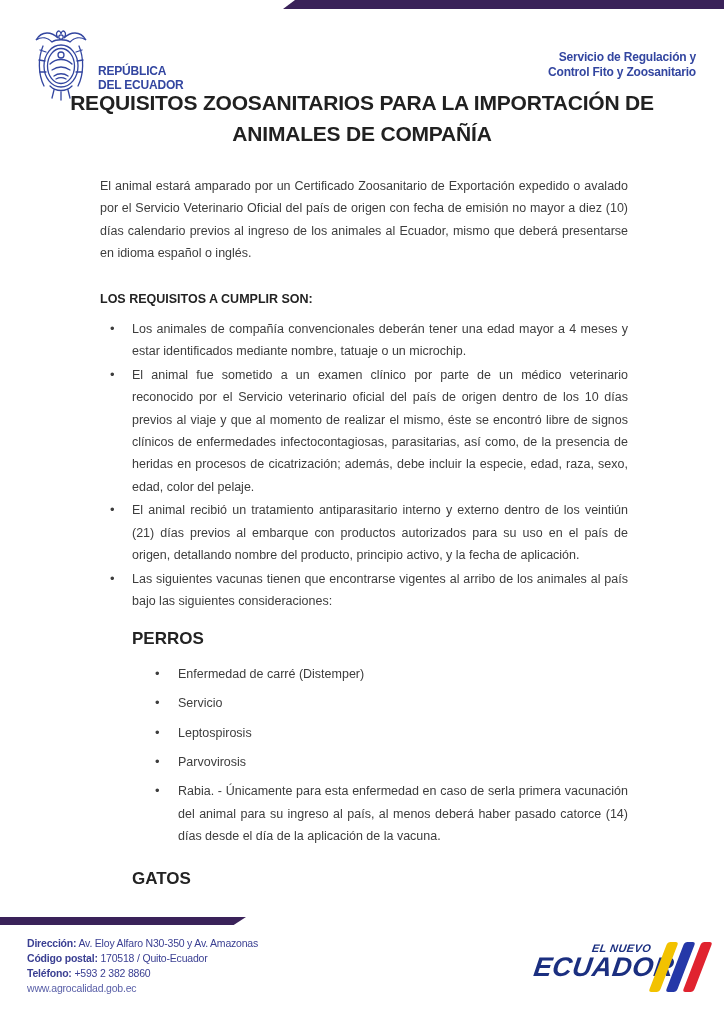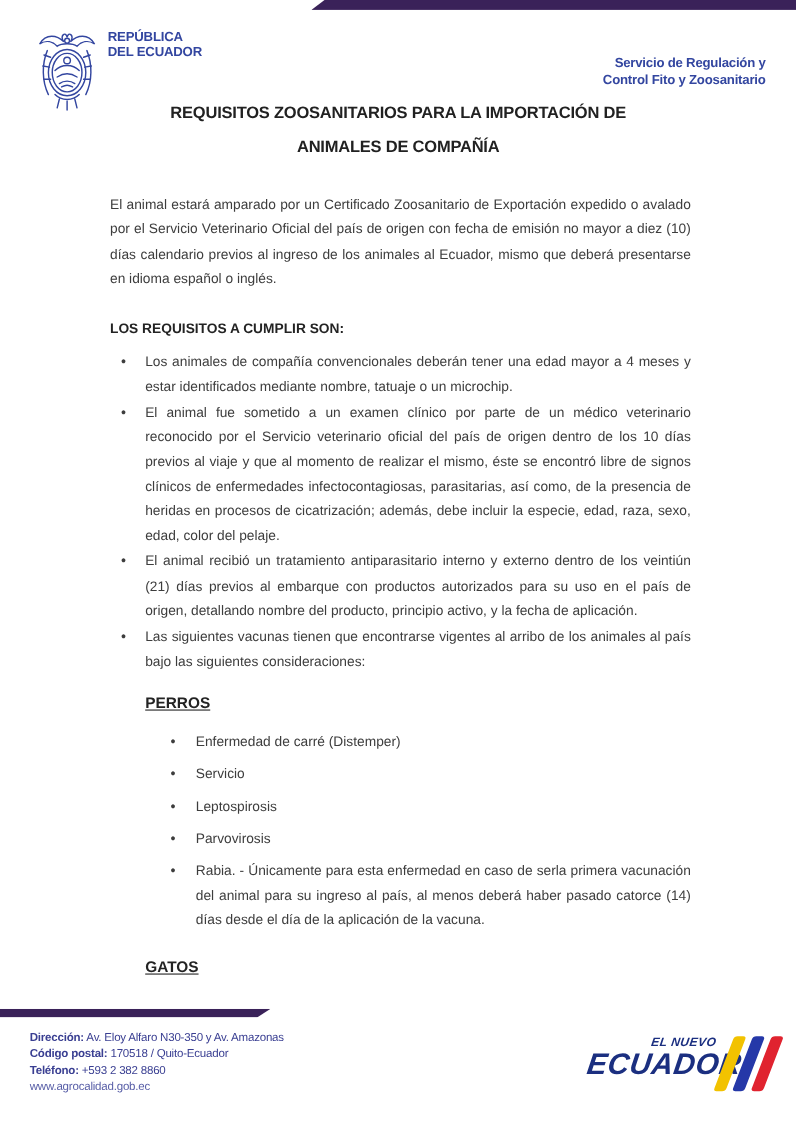--- a/index.html
+++ b/index.html
@@ -21,39 +21,39 @@
   }
   .footbar {
     position: absolute; top: 917px; left: 0; width: 246px; height: 8px;
     background: #3a2259;
     clip-path: polygon(0 0, 100% 0, 95% 100%, 0 100%);
   }
 
   
   .crest-block {
     position: absolute; top: 26px; left: 30px;
-    display: flex; align-items: flex-start;
+    display: flex; align-items: flex-end;
   }
   .crest-block svg { display: block; }
   .republic {
     margin: 0 0 14px 6px;
     color: #3346a0; font-weight: bold; font-size: 12px; line-height: 14px;
     letter-spacing: -0.2px;
   }
   .agency {
     position: absolute; top: 50px; right: 28px;
     text-align: right;
     color: #3346a0; font-weight: bold; font-size: 12px; line-height: 15px;
     letter-spacing: -0.2px;
   }
 
   .title {
     margin: 0; padding-top: 87px;
     text-align: center;
-    font-size: 15px; line-height: 31px; font-weight: bold;
+    font-size: 21px; line-height: 31px; font-weight: bold;
     color: #212121; letter-spacing: -0.2px;
   }
 
   
   .content { padding: 0 96px 0 100px; }
   .intro {
     margin: 26px 0 0 0;
     font-size: 12.5px; line-height: 22.4px;
     text-align: justify;
   }
@@ -68,22 +68,22 @@
     position: relative; padding-left: 32px;
     font-size: 12.5px; line-height: 22.4px;
     text-align: justify; margin-bottom: 1px;
   }
   .lvl1 > li::before {
     content: "\2022"; position: absolute; left: 10px; top: 0;
     font-size: 13px; color: #3d3d3d;
   }
   .sub-heading {
     margin: 16px 0 12px 32px;
-    font-size: 14px; line-height: 22.4px;
-    font-weight: bold; color: #232323; text-decoration: underline;
+    font-size: 17px; line-height: 22.4px;
+    font-weight: bold; color: #232323;
   }
   .lvl2 { margin-left: 50px; }
   .lvl2 > li {
     position: relative; padding-left: 28px;
     font-size: 12.5px; line-height: 22.4px;
     text-align: justify; margin-bottom: 7px;
   }
   .lvl2 > li::before {
     content: "\2022"; position: absolute; left: 5px; top: 0;
     font-size: 13px; color: #3d3d3d;

